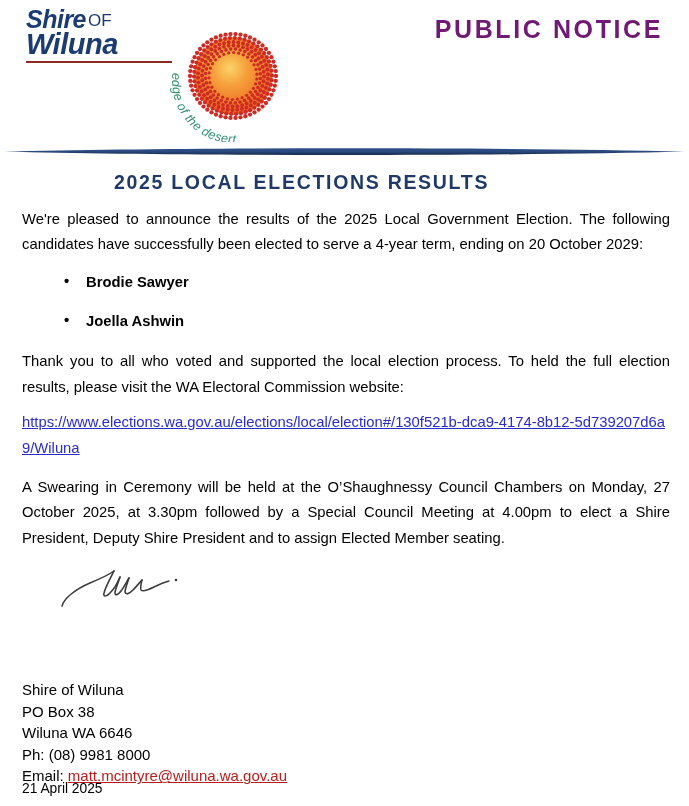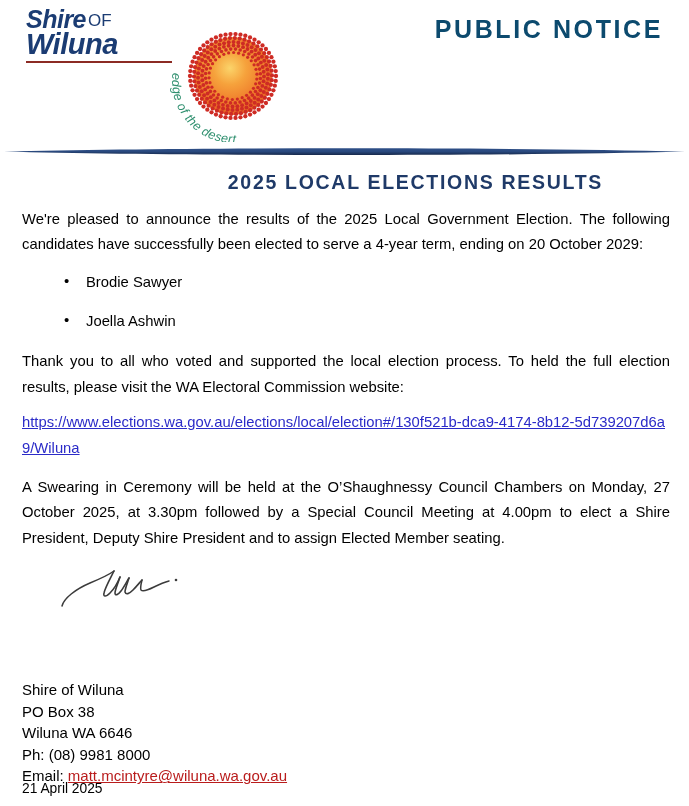--- a/index.html
+++ b/index.html
@@ -91,40 +91,40 @@
   }
 
   
   .public-notice {
     position: absolute;
     right: 26px;
     top: 15px;
     font-size: 25px;
     font-weight: bold;
     letter-spacing: 2.6px;
-    color: #0c4a6e;
+    color: #701a75;
     white-space: nowrap;
   }
 
   
   .divider-wrap {
     position: absolute;
     left: 0;
     top: 145px;
     width: 689px;
     height: 14px;
   }
 
   
   .doc-title {
     position: absolute;
     left: 0;
     top: 171px;
     width: 603px;
-    text-align: right;
+    text-align: center;
     font-size: 19.5px;
     font-weight: bold;
     letter-spacing: 1.7px;
     color: #1F3A68;
   }
 
   
   .content {
     position: absolute;
     left: 22px;
@@ -135,20 +135,21 @@
     font-size: 14.8px;
     line-height: 1.72;
     text-align: justify;
     margin: 0 0 2px 0;
   }
 
   ul.elected {
     list-style: none;
     margin: 13px 0 15px 0;
     padding: 0;
+    font-weight: bold;
   }
   ul.elected li {
     position: relative;
     font-size: 14.8px;
     line-height: 1.5;
     padding-left: 64px;
     margin-bottom: 17px;
   }
   ul.elected li::before {
     content: "\2022";

